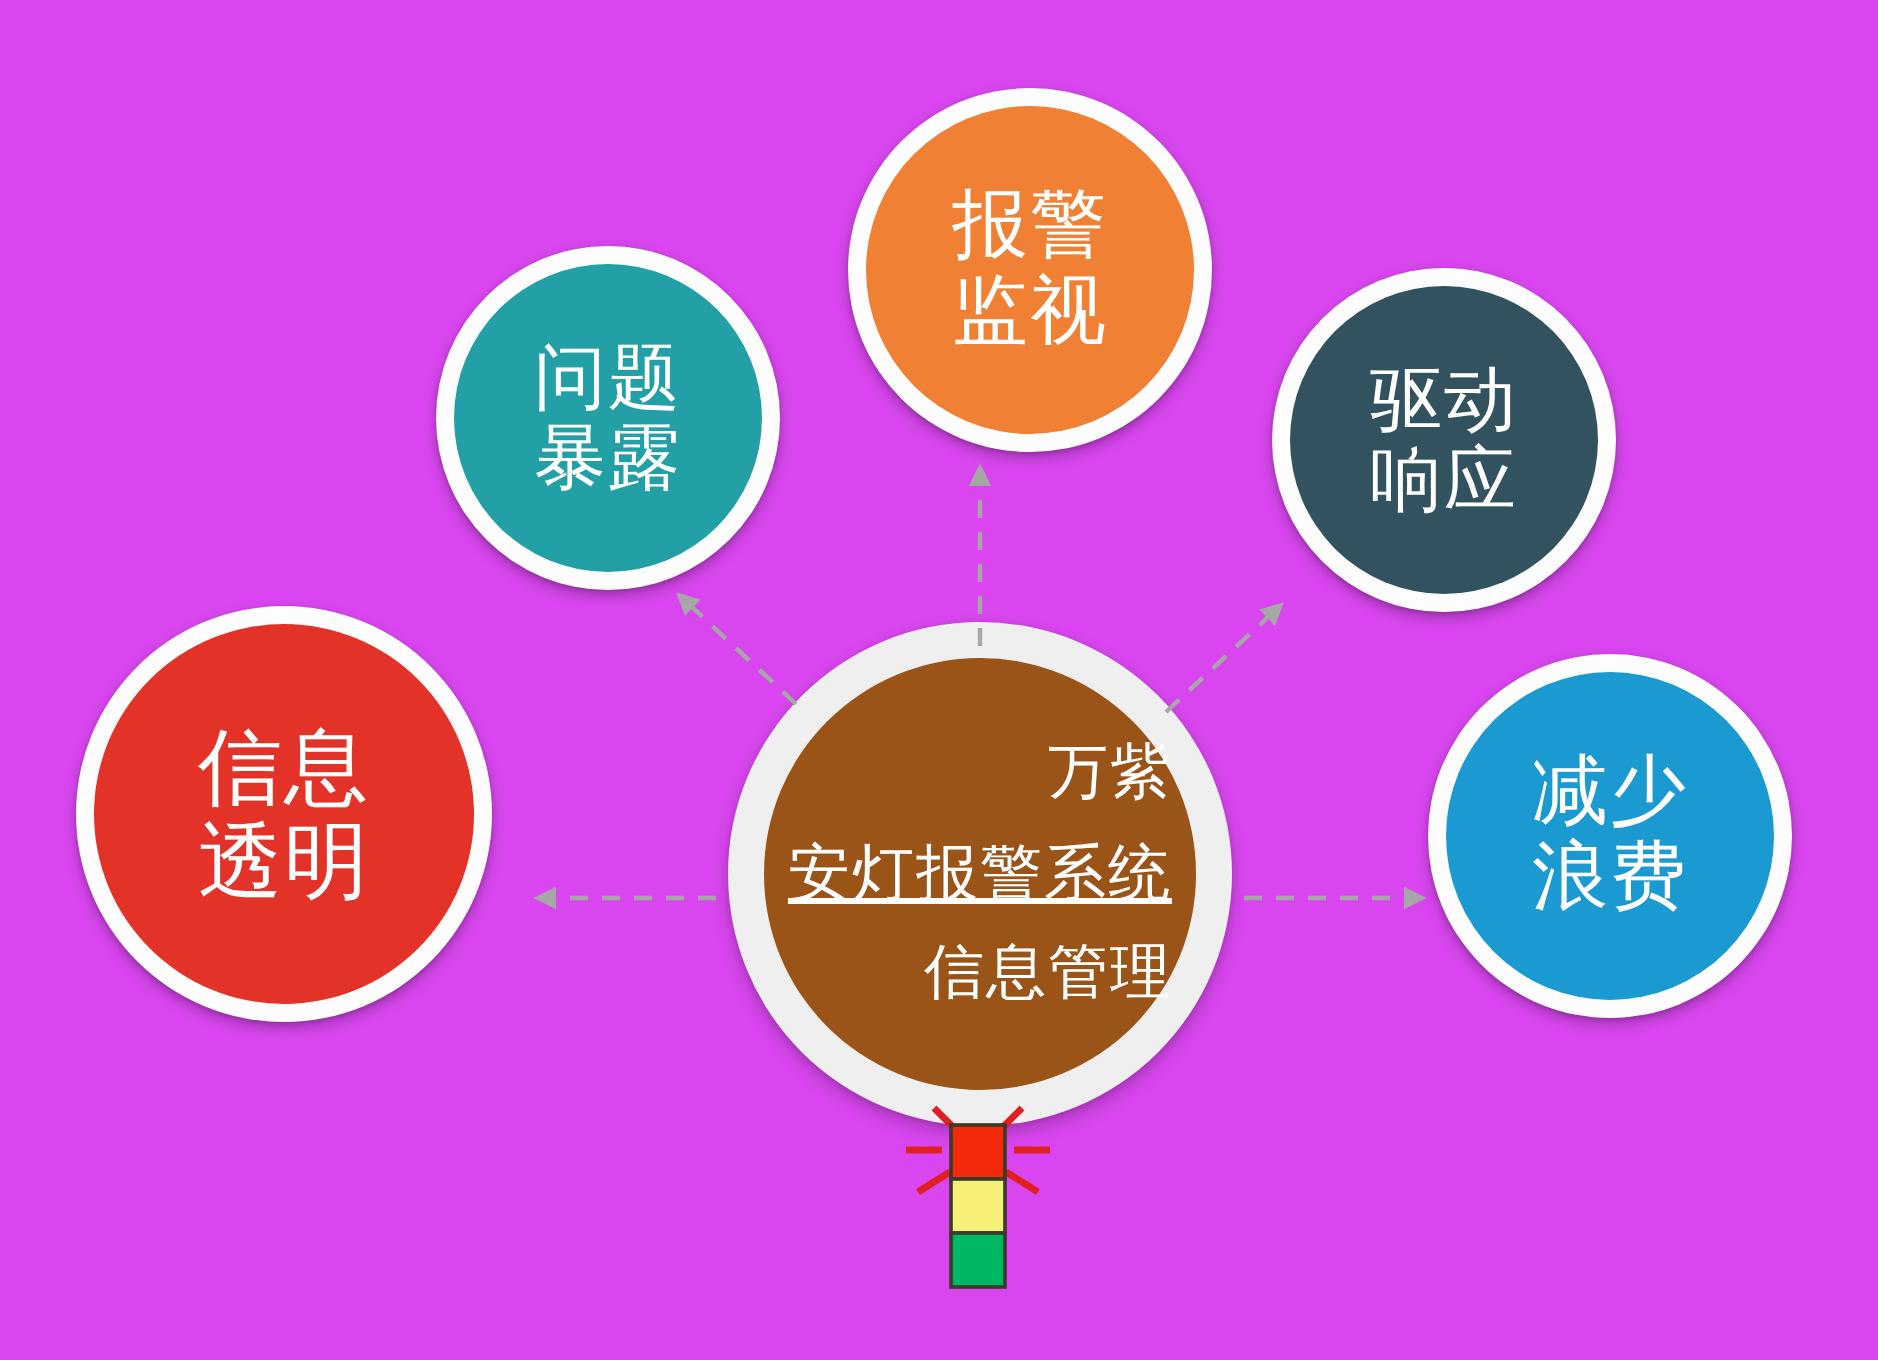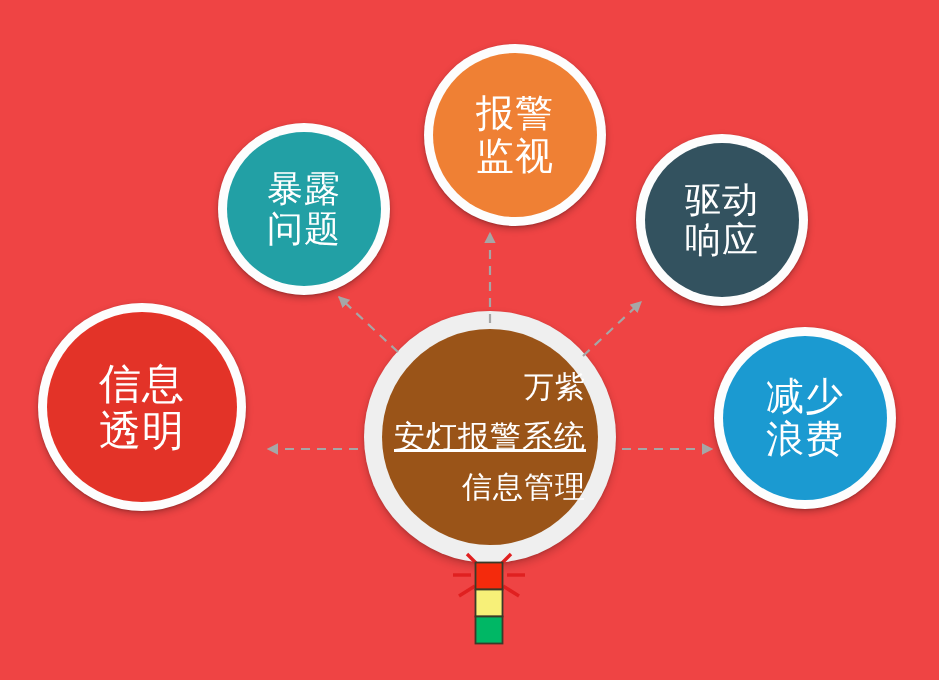--- a/index.html
+++ b/index.html
@@ -134,21 +134,21 @@
   #andon-light {
     position: absolute;
     left: 437px; top: 545px;
     width: 104px; height: 105px;
     z-index: 4;
   }
 </style>
 </head>
 <body>
 
-<div id="stage" style="background: #ef4444;">
+<div id="stage" style="background: #d946ef;">
 
   <svg id="connectors" viewBox="0 0 939 680" xmlns="http://www.w3.org/2000/svg">
     <defs>
       <marker id="arrowhead" markerWidth="6" markerHeight="6" refX="4.6" refY="3" orient="auto" markerUnits="strokeWidth">
         <path d="M0,0.4 L5.2,3 L0,5.6 z" fill="#A6A6A6"></path>
       </marker>
     </defs>
     <g stroke="#A6A6A6" stroke-width="2.2" fill="none" stroke-dasharray="9 7" marker-end="url(#arrowhead)">
       <line x1="358" y1="449" x2="268" y2="449" stroke="#A6A6A6"></line>
       <line x1="622" y1="449" x2="712" y2="449" stroke="#A6A6A6"></line>
@@ -164,22 +164,22 @@
     <div class="labels">
       <span>报警</span>
       <span>监视</span>
     </div>
   </div>
 
   <div class="node sat" id="node-expose-problem" style="color: rgb(255, 255, 255);">
     <div class="ring" style="background: rgb(253, 253, 253);"></div>
     <div class="disc" style="background: rgb(34, 160, 165);"></div>
     <div class="labels">
+      <span>问题</span>
       <span>暴露</span>
-      <span>问题</span>
     </div>
   </div>
 
   <div class="node sat" id="node-drive-response" style="color: rgb(255, 255, 255);">
     <div class="ring" style="background: rgb(253, 253, 253);"></div>
     <div class="disc" style="background: rgb(51, 82, 95);"></div>
     <div class="labels">
       <span>驱动</span>
       <span>响应</span>
     </div>

